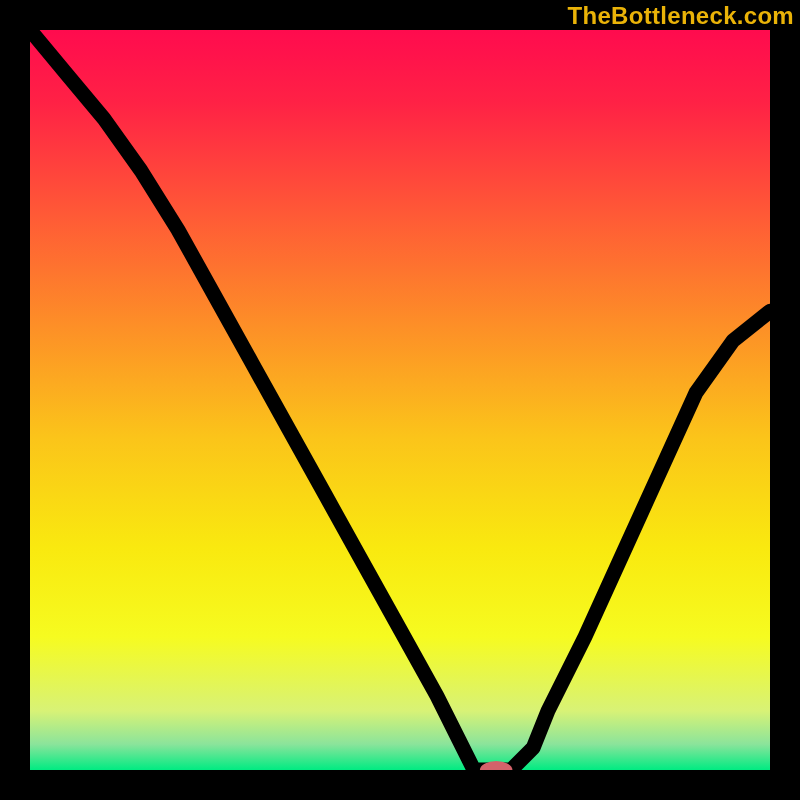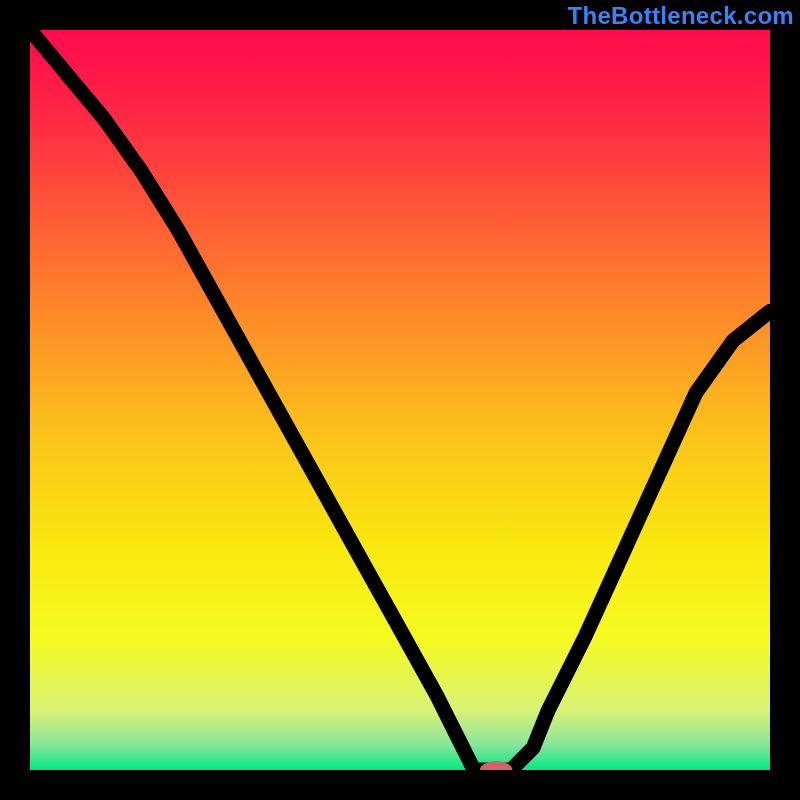--- a/index.html
+++ b/index.html
@@ -15,21 +15,21 @@
     width: 800px;
     height: 800px;
   }
   .watermark {
     position: absolute;
     top: 2px;
     right: 6px;
     font-family: Arial, Helvetica, sans-serif;
     font-size: 24px;
     font-weight: bold;
-    color: #3b82f6;
+    color: #eab308;
     letter-spacing: 0.3px;
     z-index: 5;
   }
   svg.plot {
     position: absolute;
     left: 30px;
     top: 30px;
     width: 740px;
     height: 740px;
   }

